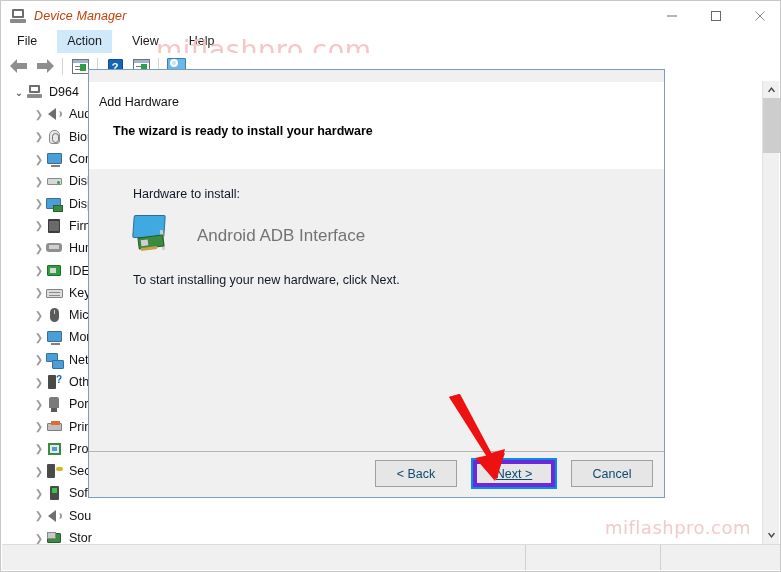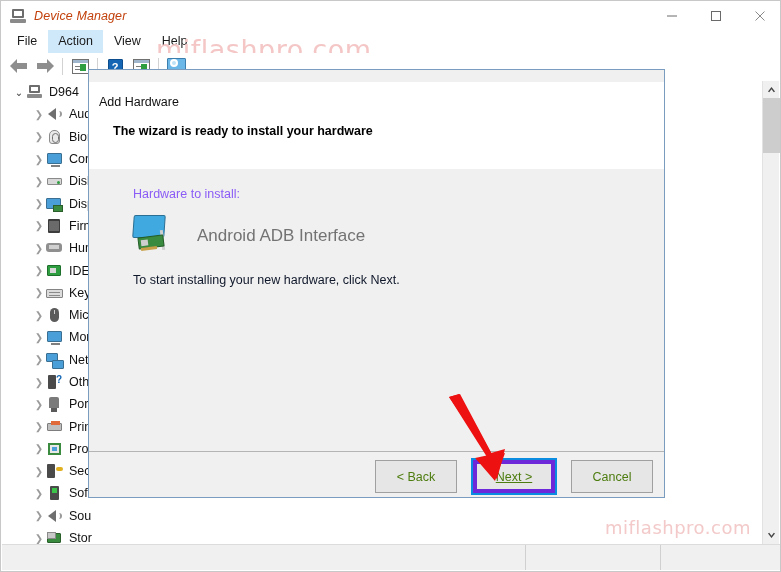--- a/index.html
+++ b/index.html
@@ -49,21 +49,21 @@
   }
   .tb-btn svg{display:block;}
 
   
   .menubar{
     position:absolute;left:0;top:29px;width:781px;height:23px;
     background:#ffffff;display:flex;align-items:center;padding-left:6px;
     box-sizing:border-box;
   }
   .menu-item{
-    font-size:12.5px;color:#1b1b1b;padding:3px 9px 4px 9px;margin-right:1px;
+    font-size:12.5px;color:#1b1b1b;padding:3px 9px 4px 9px;margin-right:10px;
     border:1px solid transparent;
   }
   .menu-item.active{
     background:#cfe8fa;border:1px solid #cfe8fa;
   }
 
   
   .toolbar{
     position:absolute;left:0;top:52px;width:781px;height:26px;
     background:#ffffff;display:flex;align-items:center;padding-left:5px;
@@ -199,21 +199,21 @@
   }
   .dlg-titlecap{
     position:absolute;left:10px;top:13px;font-size:12.5px;color:#111;
   }
   .dlg-subtitle{
     position:absolute;left:24px;top:42px;font-size:12.5px;color:#000;font-weight:bold;
   }
   .dlg-body{
     position:absolute;left:0;top:99px;right:0;bottom:0;background:#f0f0f0;
   }
-  .dlg-label{position:absolute;left:44px;top:18px;font-size:12.5px;color:#8b5cf6;}
+  .dlg-label{position:absolute;left:44px;top:18px;font-size:12.5px;color:#0f172a;}
   .hw-icon{
     position:absolute;left:41px;top:46px;width:42px;height:38px;
   }
   .hw-icon .screen{
     position:absolute;left:3px;top:0px;width:32px;height:23px;background:#3fa9e0;
     border:1px solid #2b6f94;border-radius:2px;box-sizing:border-box;
     transform:skewX(-4deg);
   }
   .hw-icon .stand{
     position:absolute;left:15px;top:22px;width:6px;height:7px;background:#8f8f8f;transform:skewX(-6deg);
@@ -235,22 +235,22 @@
   .dlg-note{position:absolute;left:44px;top:104px;font-size:12.5px;color:#0f172a;}
 
   .dlg-footer{
     position:absolute;left:0;right:0;bottom:0;height:46px;background:#f0f0f0;
     border-top:1px solid #b4b4b4;box-sizing:border-box;
   }
   .btnrow{
     position:absolute;right:11px;top:8px;display:flex;gap:16px;
   }
   .dbtn{
-    width:82px;height:33px;background:#e6e6e6;border:1px solid #a0a0a0;
-    font-size:12.5px;color:#4d7c0f;display:flex;align-items:center;justify-content:center;
+    width:82px;height:27px;background:#e6e6e6;border:1px solid #a0a0a0;
+    font-size:12.5px;color:#0c4a6e;display:flex;align-items:center;justify-content:center;
     box-sizing:border-box;font-family:"Liberation Sans",sans-serif;
   }
   .dbtn.focused{
     border:4px solid #6d28d9;
     box-shadow:0 0 0 2px #0a8ce0;
     text-decoration:underline;
   }
 
   
   .redarrow{position:absolute;left:440px;top:390px;width:110px;height:100px;pointer-events:none;}

